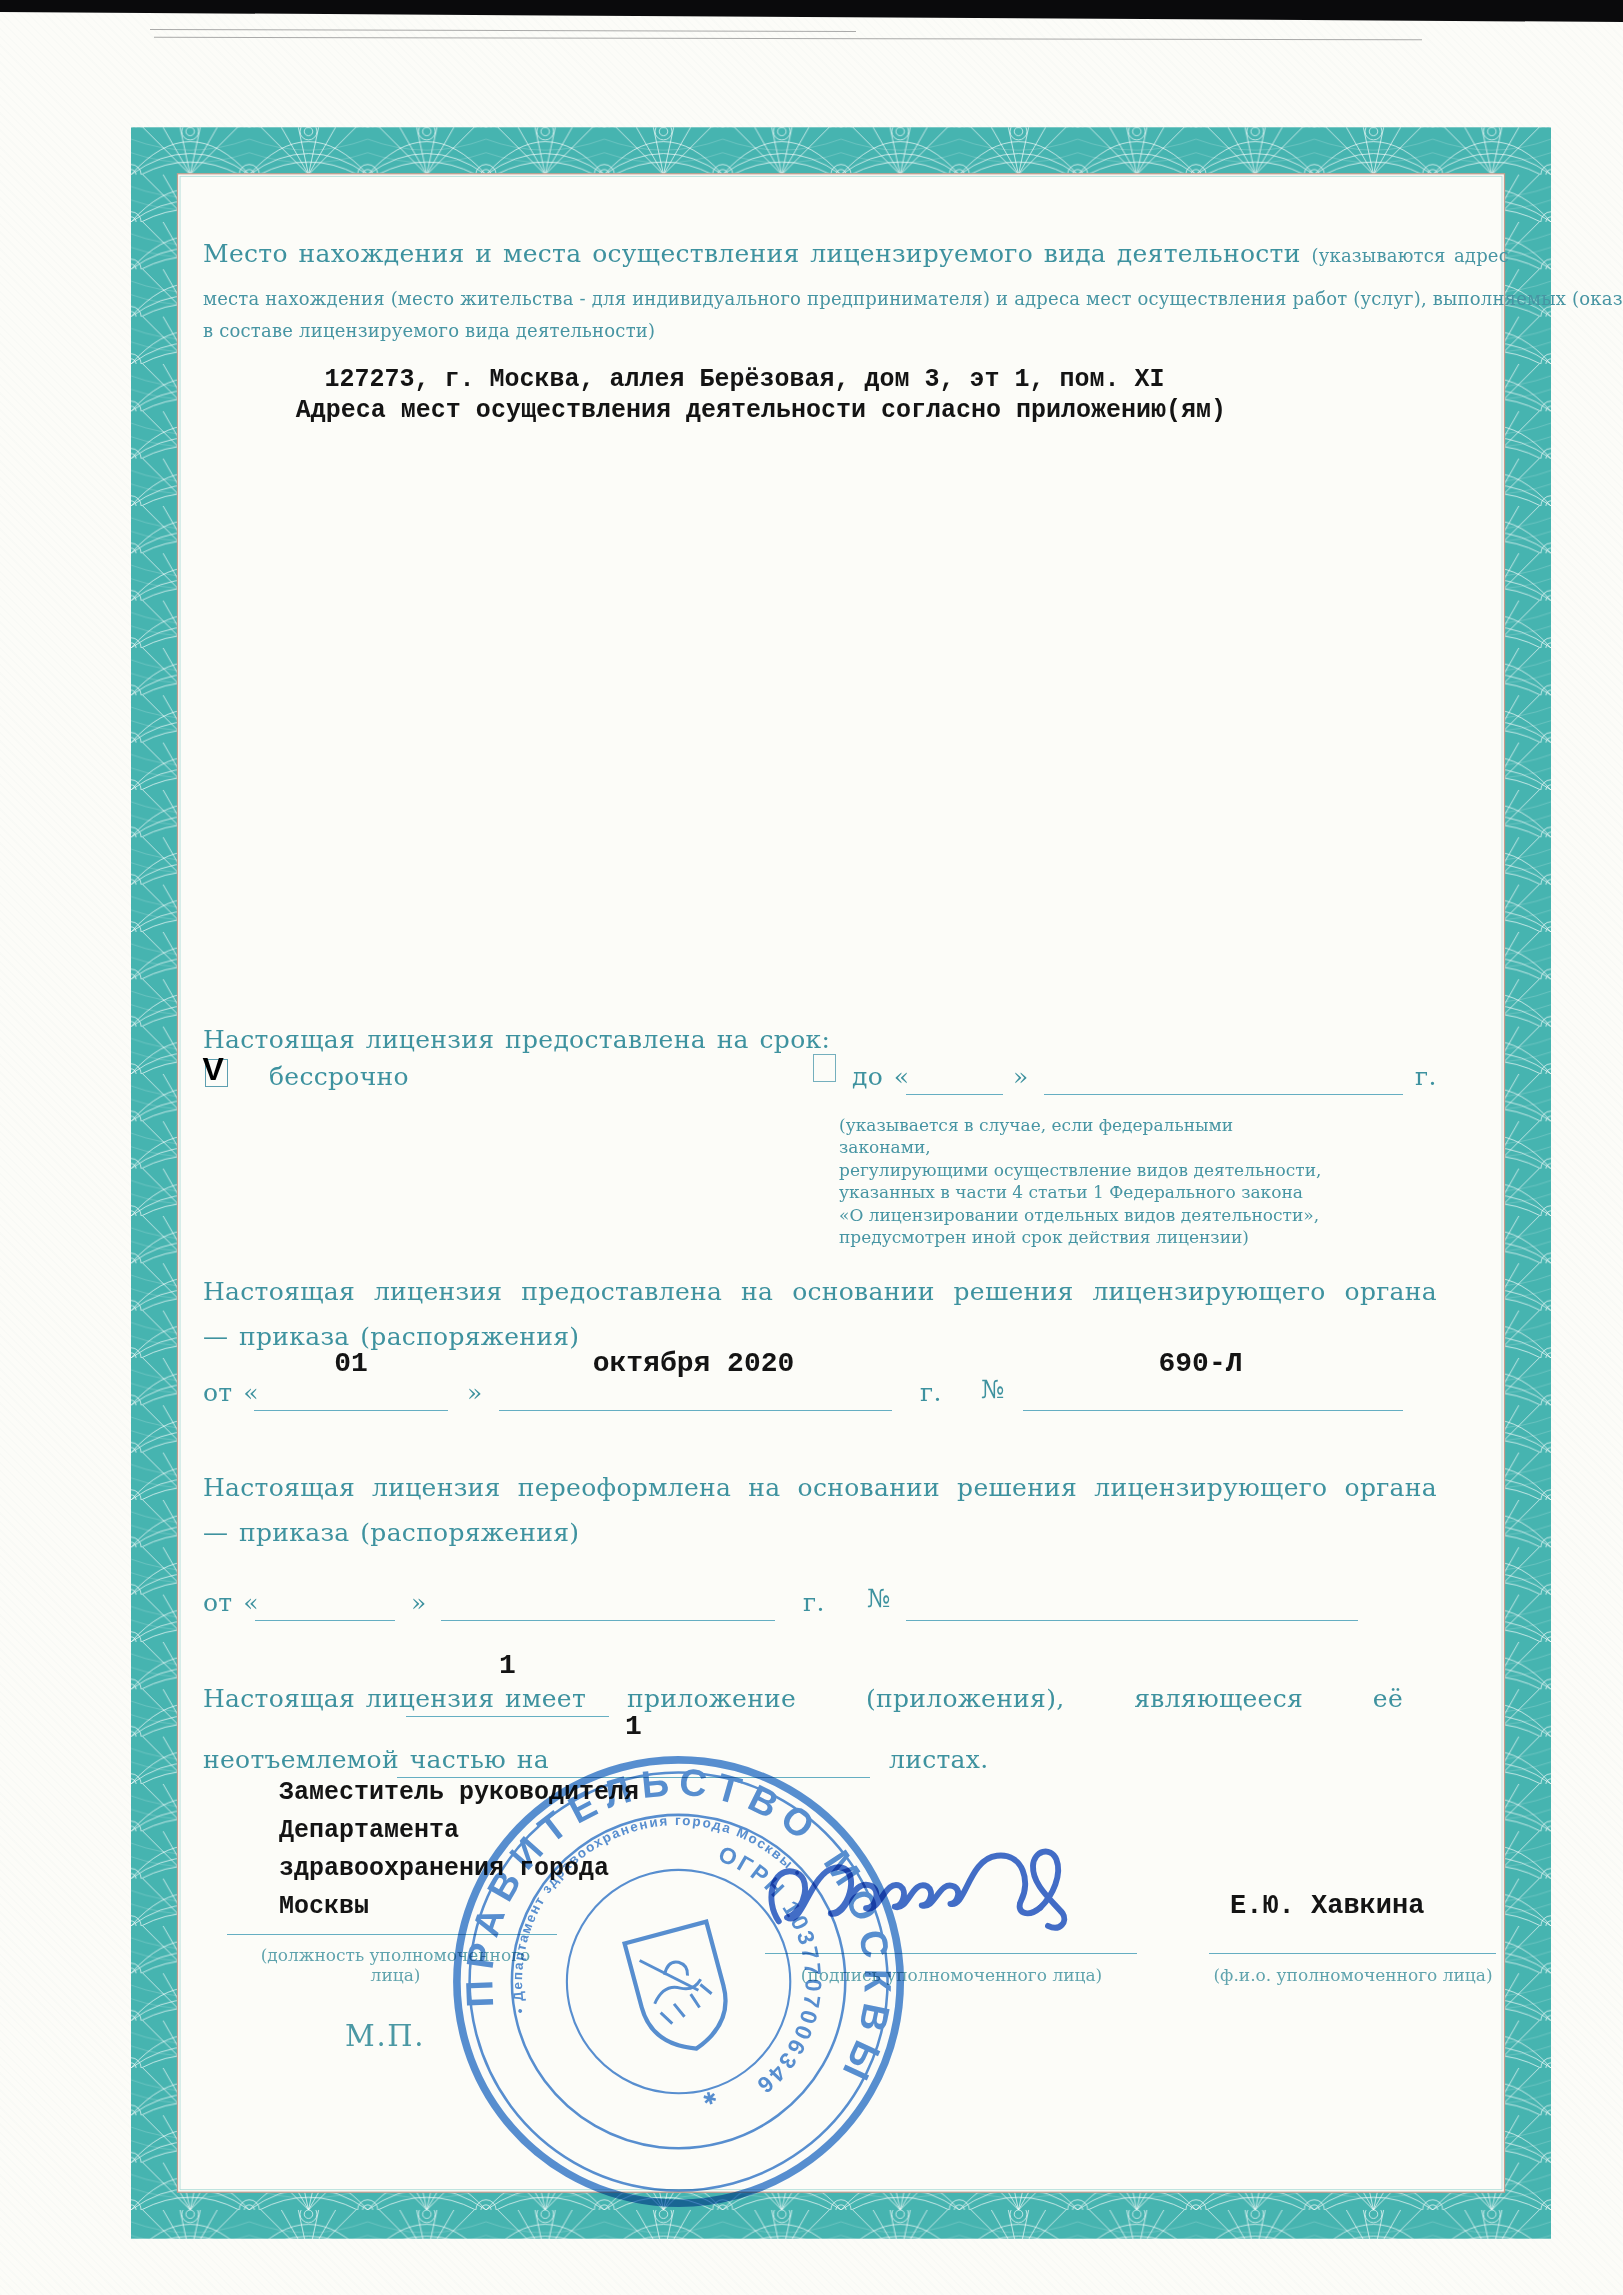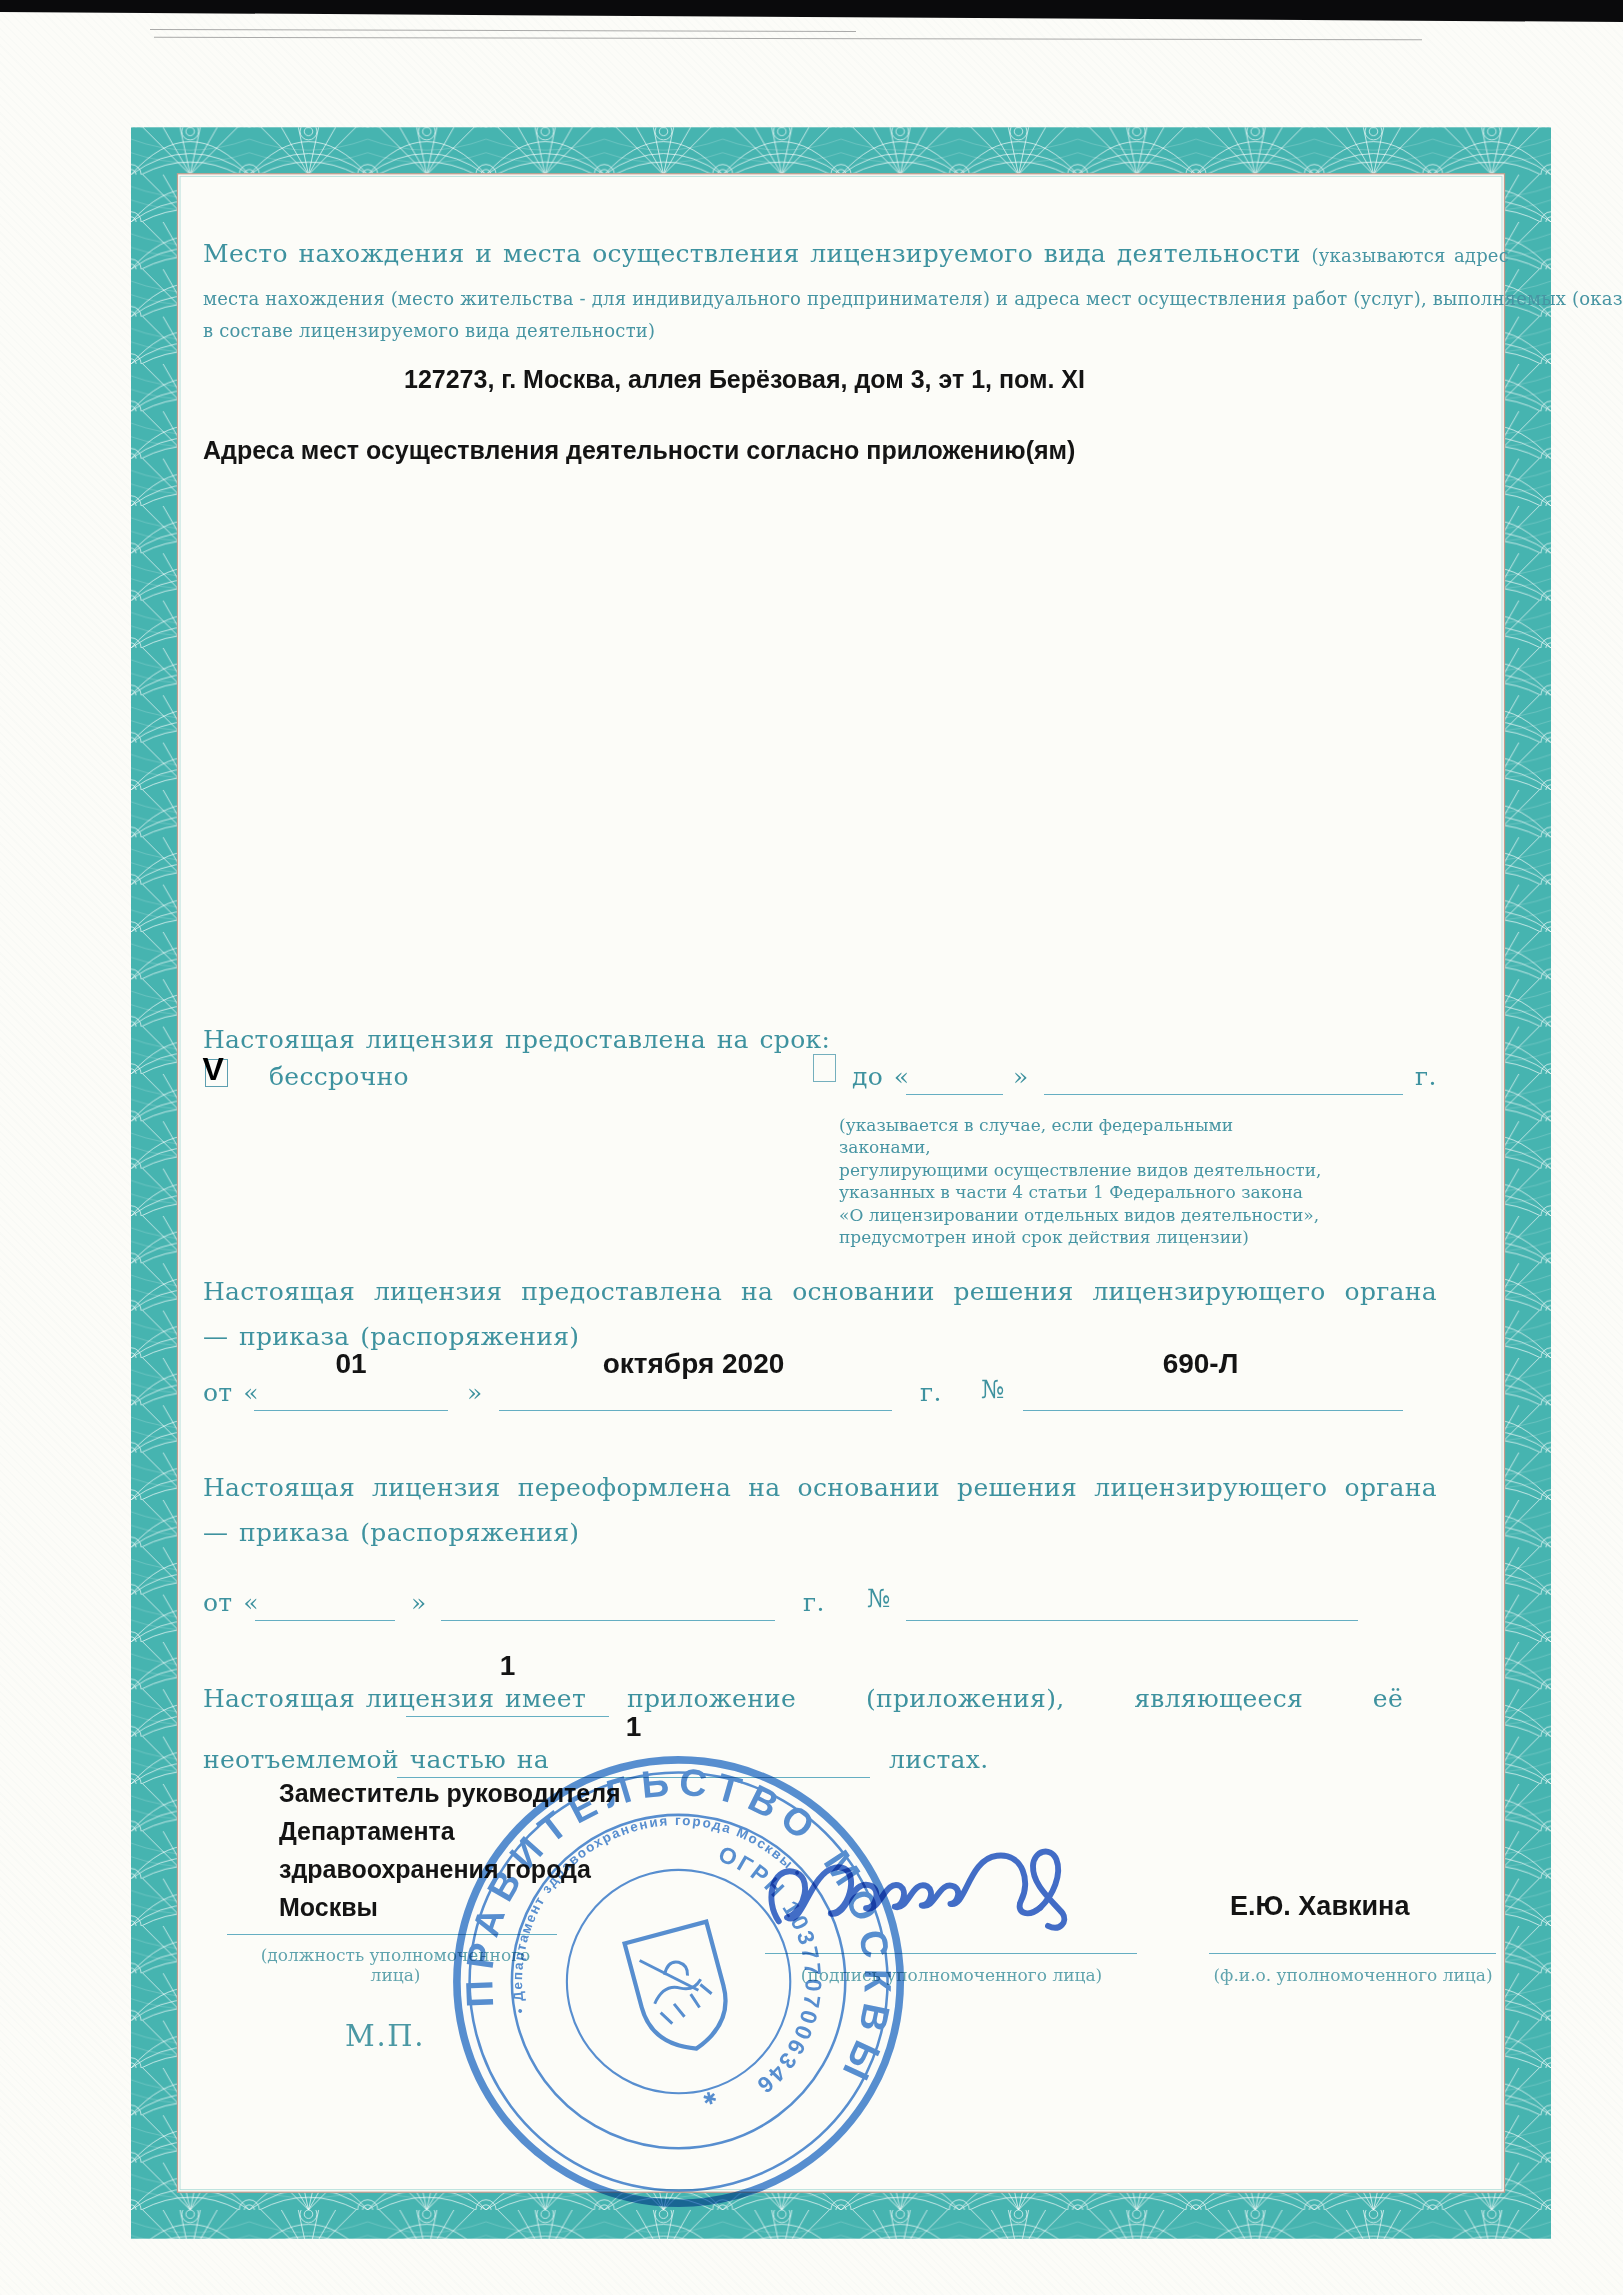--- a/index.html
+++ b/index.html
@@ -12,21 +12,21 @@
   .sl1{left:150px;top:30px;width:706px;transform:rotate(.15deg);}
   .sl2{left:154px;top:38px;width:1268px;border-top-width:0.8px;transform:rotate(.12deg);}
   .frame{position:absolute;left:131px;top:127px;}
   
   .t{position:absolute;color:#3e929f;}
   .big{font-size:25px;letter-spacing:0.3px;word-spacing:2.5px;}
   .small{font-size:18px;letter-spacing:0.2px;color:#4795a3;}
   .cap{font-size:17px;color:#5fa3ad;text-align:center;}
   .just{text-align:justify;text-align-last:justify;}
   
-  .b{position:absolute;font-family:Liberation Sans, sans-serif;font-weight:700;color:#141414;}
+  .b{position:absolute;font-family:Liberation Mono, monospace;font-weight:700;color:#141414;}
   .b30{font-size:25px;}
   .b28{font-size:28px;text-align:center;}
   
   .fl{position:absolute;height:0;border-bottom:1.7px solid #4aa0b8;opacity:.85;}
   
   .cb{position:absolute;width:21px;height:26px;border:1.7px solid #74afbd;background:transparent;}
   .cb .mark{position:absolute;left:-3.4px;top:-6.8px;font-family:"Liberation Sans",sans-serif;
             font-weight:900;font-size:32px;color:#000;line-height:1;}
   .note{position:absolute;font-size:17px;line-height:22.4px;color:#4795a3;}
   .mp{position:absolute;font-size:29px;color:#4b98a4;letter-spacing:1.7px;}
@@ -67,21 +67,21 @@
     <rect width="1680" height="2498" fill="url(#gp)"></rect>
     <rect x="55" y="55" width="1570" height="2388" fill="#fcfcf8" stroke="#c59c8d" stroke-width="1.5"></rect>
     <rect x="58" y="58" width="1564" height="2382" fill="none" stroke="rgba(70,180,176,0.45)" stroke-width="1"></rect>
   </svg>
 
   <div class="t big" style="left:203px;top:239px;white-space:nowrap;"><span>Место нахождения и места осуществления лицензируемого вида деятельности</span> <span class="small">(указываются адрес</span></div>
   <div class="t small" style="left:203px;top:288px;white-space:nowrap;">места нахождения (место жительства - для индивидуального предпринимателя) и адреса мест осуществления работ (услуг), выполняемых (оказываемых)</div>
   <div class="t small" style="left:203px;top:320px;">в составе лицензируемого вида деятельности)</div>
 
   <div class="b b30" style="left:237px;top:365px;width:1015px;text-align:center;">127273, г. Москва, аллея Берёзовая, дом 3, эт 1, пом. XI</div>
-  <div class="b b30" style="left:203px;top:436px;width:1023px;text-align:left;">Адреса мест осуществления деятельности согласно приложению(ям)</div>
+  <div class="b b30" style="left:203px;top:396px;width:1023px;text-align:right;">Адреса мест осуществления деятельности согласно приложению(ям)</div>
 
   <div class="t big" style="left:203px;top:1025px;">Настоящая лицензия предоставлена на срок:</div>
   <div class="cb" style="left:205px;top:1059px;border-color:#5d9fb0;">
     <span class="mark">V</span>
   </div>
   <div class="t big" style="left:269px;top:1062px;">бессрочно</div>
 
   <div class="cb" style="left:813px;top:1054px;"></div>
   <div class="t big" style="left:852px;top:1062px;">до «</div>
   <div class="fl" style="left:906px;top:1094px;width:97px;"></div>

